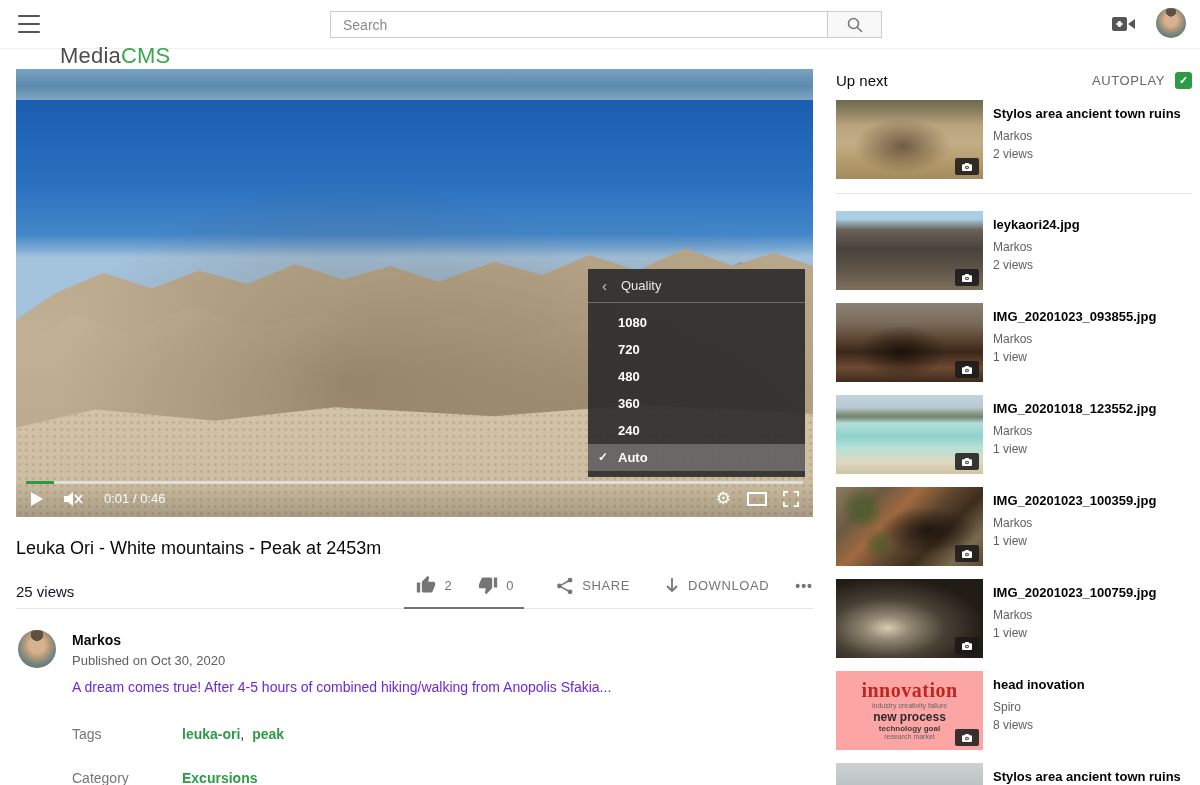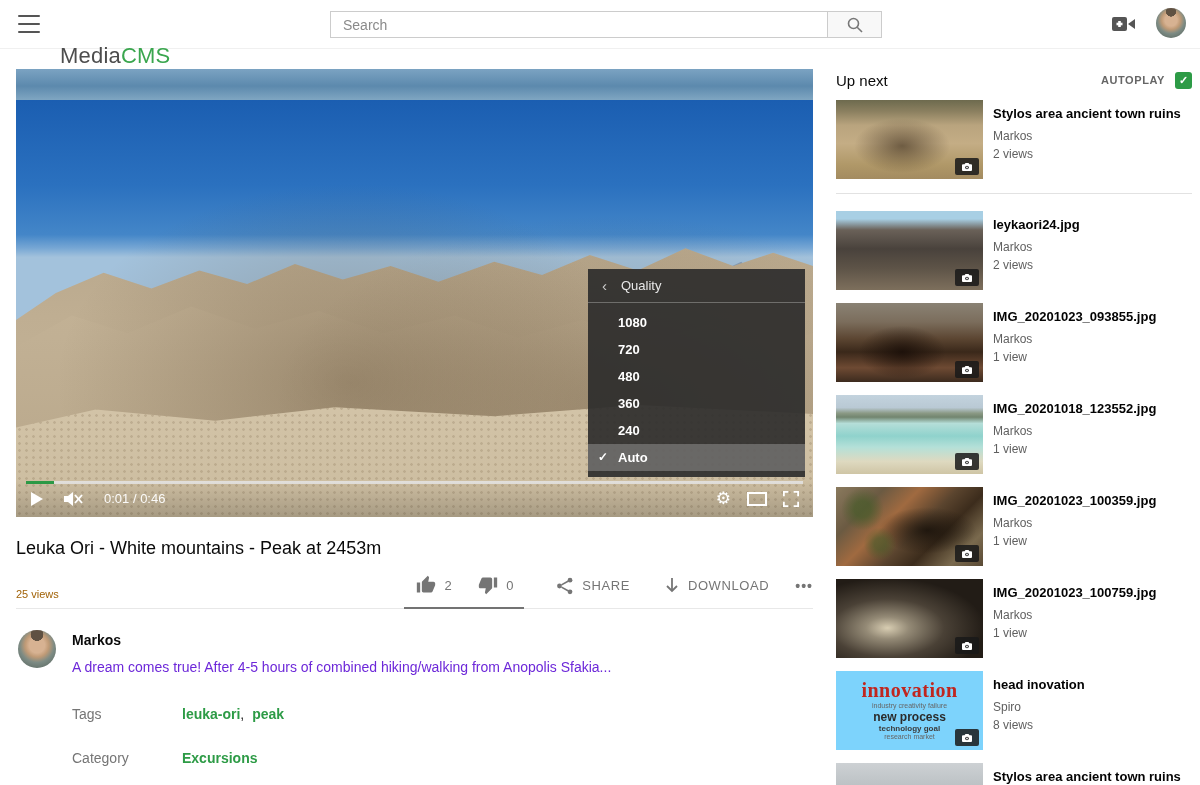--- a/index.html
+++ b/index.html
@@ -73,21 +73,21 @@
     justify-content: center; padding: 0; margin-right: 18px; }
   .time { color: rgba(255,255,255,.95); font-size: 13px; margin-left: 2px; }
   .ctrl-spacer { flex: 1; }
   .ctrl-right .ctrl-btn { margin-right: 0; margin-left: 16px; }
   .ctrl-right { display: flex; align-items: center; }
   .gear-glyph { color: #fff; font-size: 17px; font-family: "DejaVu Sans", sans-serif; line-height: 1; }
 
   
   .video-title { font-size: 18px; font-weight: normal; color: #0a0a0a; margin: 21px 0 0 0; }
   .meta-row { display: flex; align-items: flex-end; justify-content: space-between; margin-top: 16px; }
-  .views { font-size: 11px; color: #a16207; padding-bottom: 8px; }
+  .views { font-size: 15px; color: #0f172a; padding-bottom: 8px; }
   .actions { display: flex; align-items: center; color: #757575; }
   .action-btn { background: none; border: none; cursor: pointer; display: flex; align-items: center;
     gap: 8px; color: #757575; font-size: 13px; font-family: inherit; letter-spacing: .6px; }
   .like-group { display: flex; align-items: center; gap: 26px; padding: 0 10px 12px 12px;
     border-bottom: 2px solid #737373; margin-bottom: -1px; }
   .count { font-size: 13px; color: #757575; }
   .share-btn { margin-left: 32px; padding-bottom: 12px; }
   .download-btn { margin-left: 34px; padding-bottom: 12px; }
   .more-btn { margin-left: 26px; padding-bottom: 12px; font-size: 14px; font-weight: bold; letter-spacing: 1px; }
   .content-divider { border-bottom: 1px solid #e8e8e8; }
@@ -103,21 +103,21 @@
   .kv-label { width: 110px; color: #757575; }
   .kv-value a, .kv-value .tag-link, .cat-link { color: var(--accent_green); font-weight: bold;
     text-decoration: none; cursor: pointer; }
   .tag-comma { color: #222; margin-right: 8px; }
 
   
   .sidebar { position: absolute; left: 836px; top: 69px; width: 356px; }
   .sb-head { display: flex; align-items: center; justify-content: space-between; height: 20px; margin-top: 1px; }
   .sb-title { font-size: 15px; color: #0a0a0a; }
   .autoplay { display: flex; align-items: center; gap: 10px; }
-  .autoplay-label { font-size: 11px; font-weight: bold; color: #666; letter-spacing: .6px; }
+  .autoplay-label { font-size: 13px; font-weight: normal; color: #666; letter-spacing: .6px; }
   .checkbox { width: 17px; height: 17px; border-radius: 3px; background: var(--accent_green);
     display: flex; align-items: center; justify-content: center; cursor: pointer; }
   .checkbox span { color: #fff; font-size: 11px; font-weight: bold; line-height: 1; }
   .upnext-item { display: flex; margin-bottom: 13px; cursor: pointer; }
   .first-item { margin-top: 10px; margin-bottom: 0; }
   .sb-divider { border-bottom: 1px solid #e2e2e2; margin: 14px 0 17px 0; }
   .thumb { position: relative; width: 147px; height: 79px; flex: 0 0 147px; background: #888; overflow: hidden; }
   .thumb-badge { position: absolute; right: 4px; bottom: 4px; width: 24px; height: 17px;
     background: rgba(25,25,25,.85); border-radius: 2px; display: flex; align-items: center; justify-content: center; }
   .item-meta { padding: 6px 0 0 10px; min-width: 0; }
@@ -130,21 +130,21 @@
       linear-gradient(180deg, #6d6a4e 0%, #8a7f5f 14%, #b9a47e 32%, #c4ad85 55%, #b09868 82%, #a38b60 100%); }
   .thumb-2 { background: linear-gradient(180deg, #a8cfe4 0%, #a8cfe4 10%, #6a6158 24%, #49423c 48%, #5d5347 72%, #7d6f5c 100%); }
   .thumb-3 { background: radial-gradient(ellipse at 45% 62%, rgba(20,10,5,.75), transparent 38%),
       linear-gradient(180deg, #8a8274 0%, #7b6d5c 24%, #5c4632 45%, #3a281a 62%, #6e4a33 82%, #3c2b1e 100%); }
   .thumb-4 { background: linear-gradient(180deg, #c3d3de 0%, #b9c9d4 16%, #8b9a85 23%, #72856f 28%, #b5ded8 36%, #8fd2cc 52%, #b4e0d8 66%, #ded9c0 84%, #cfc5a5 100%); }
   .thumb-5 { background: radial-gradient(circle at 18% 28%, rgba(72,92,42,.7) 6%, transparent 16%),
       radial-gradient(circle at 30% 72%, rgba(72,92,42,.6) 5%, transparent 14%),
       radial-gradient(ellipse at 62% 55%, rgba(20,14,8,.8), transparent 38%),
       linear-gradient(135deg, #8a7a5e 0%, #6b5a42 22%, #a06a40 38%, #5a442e 55%, #3c2c1c 68%, #7a6a4e 85%, #5a4a35 100%); }
   .thumb-6 { background: radial-gradient(ellipse at 35% 62%, #d8cdb2 0%, #948a76 16%, #4a4136 42%, #221c16 72%), #1c1712; }
-  .thumb-7 { background: #7dd3fc; display: flex; flex-direction: column; align-items: center;
+  .thumb-7 { background: #fca5a5; display: flex; flex-direction: column; align-items: center;
       justify-content: center; line-height: 1.15; text-align: right; }
   .wc-main { font-family: "Liberation Serif", serif; font-weight: bold; font-size: 20px; color: #c0261f; letter-spacing: .5px; }
   .wc-line { font-size: 8px; color: #3c3c3c; font-weight: bold; }
   .wc-line-big { font-size: 12px; color: #2b2b2b; font-weight: bold; }
   .wc-line-dim { font-size: 7px; color: #666; }
   .thumb-8 { background: linear-gradient(180deg, #cdd1d4 0%, #b4babd 42%, #8f9699 78%, #7e8588 100%); }
 
   svg { display: block; }
 </style>
 </head>
@@ -310,20 +310,21 @@
         <span>•••</span>
       </button>
     </div>
   </div>
   <div class="content-divider"></div>
 
   <div class="author-row">
     <span class="avatar avatar-lg"></span>
     <div class="author-info">
       <div class="author-name">Markos</div>
+      <div class="published">Published on Oct 30, 2020</div>
       <p class="description">A dream comes true! After 4-5 hours of combined hiking/walking from Anopolis Sfakia...</p>
 
       <div class="kv-row">
         <span class="kv-label">Tags</span>
         <span class="kv-value">
           <a class="tag-link">leuka-ori</a><span class="tag-comma">,</span><a class="tag-link">peak</a>
         </span>
       </div>
 
       <div class="kv-row">

